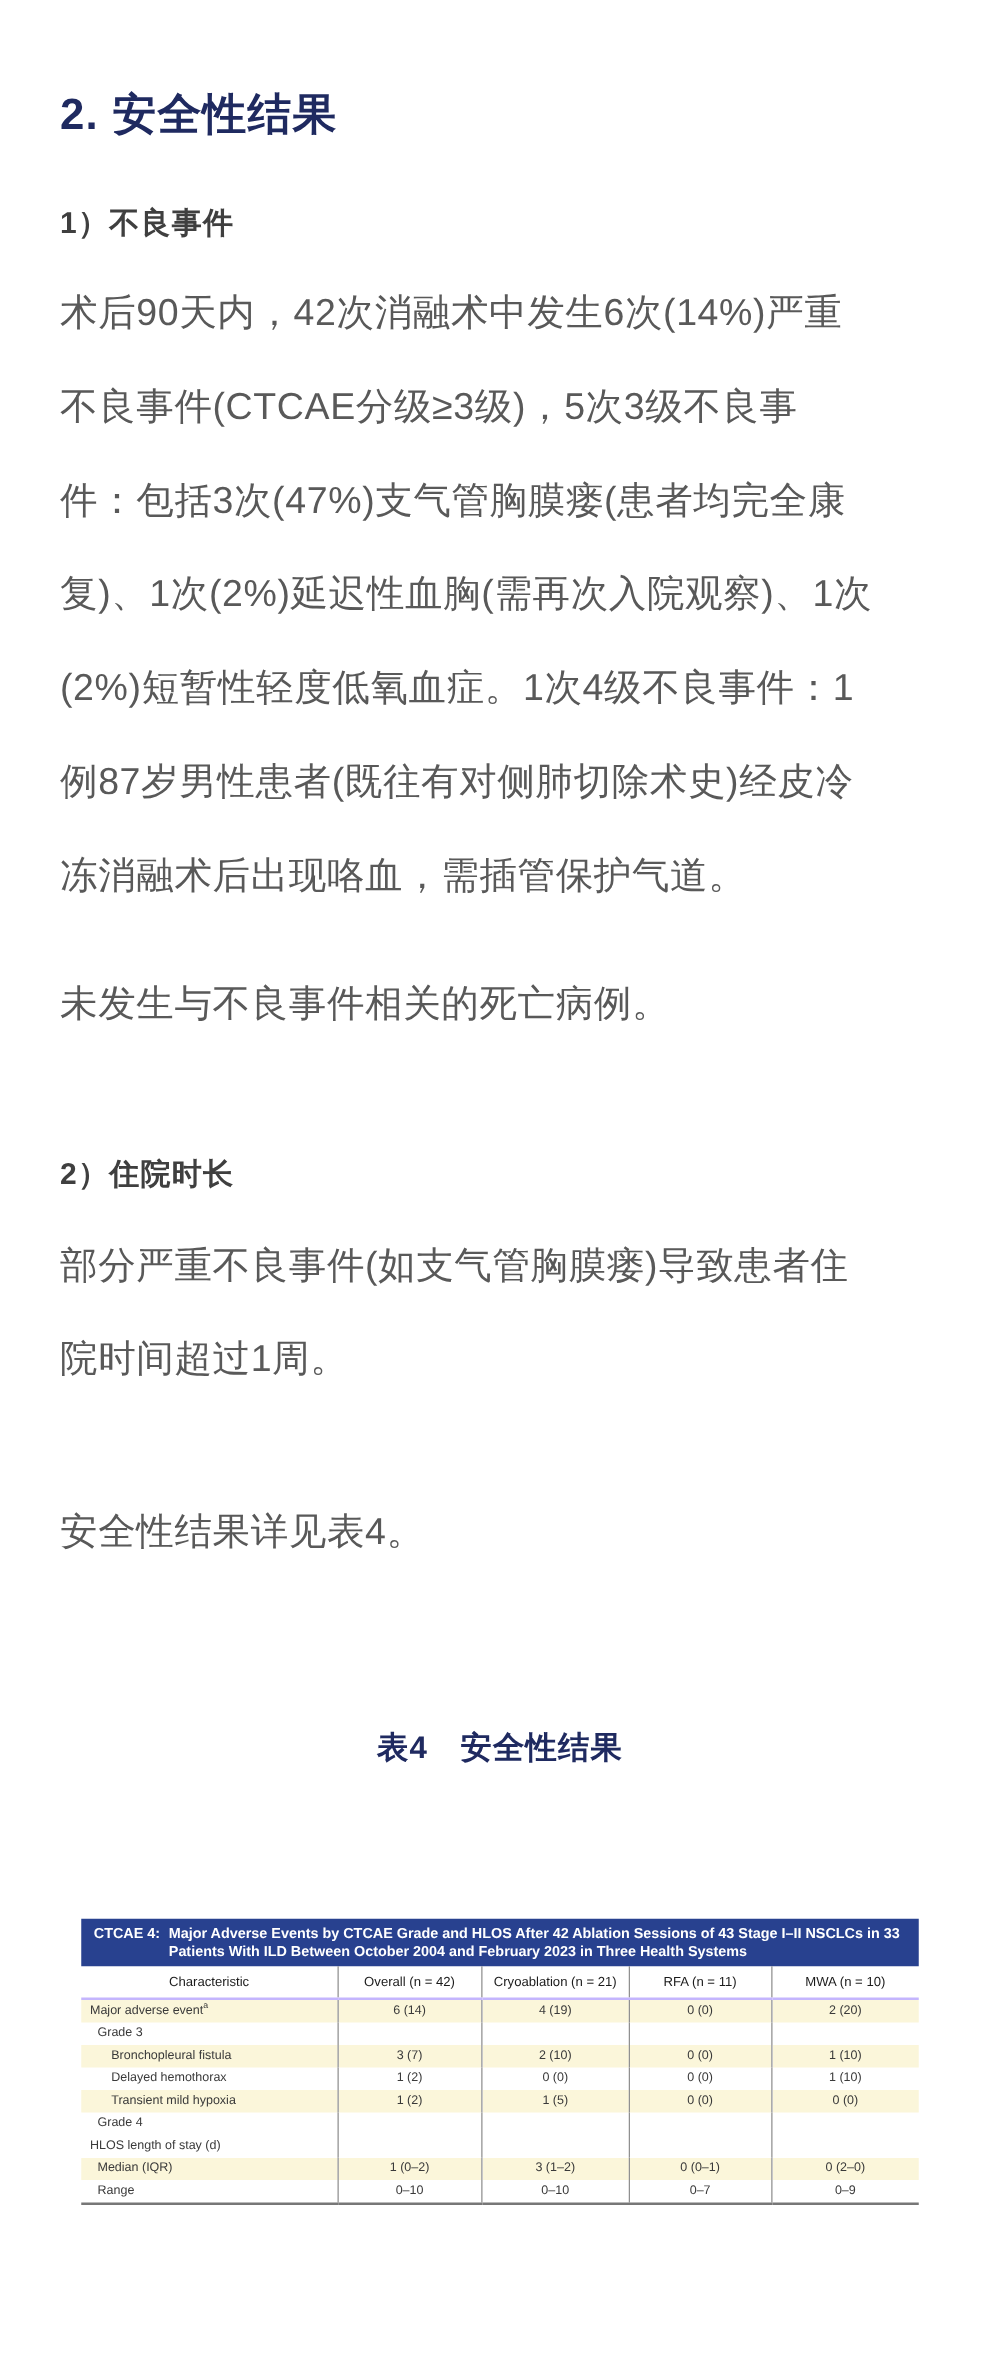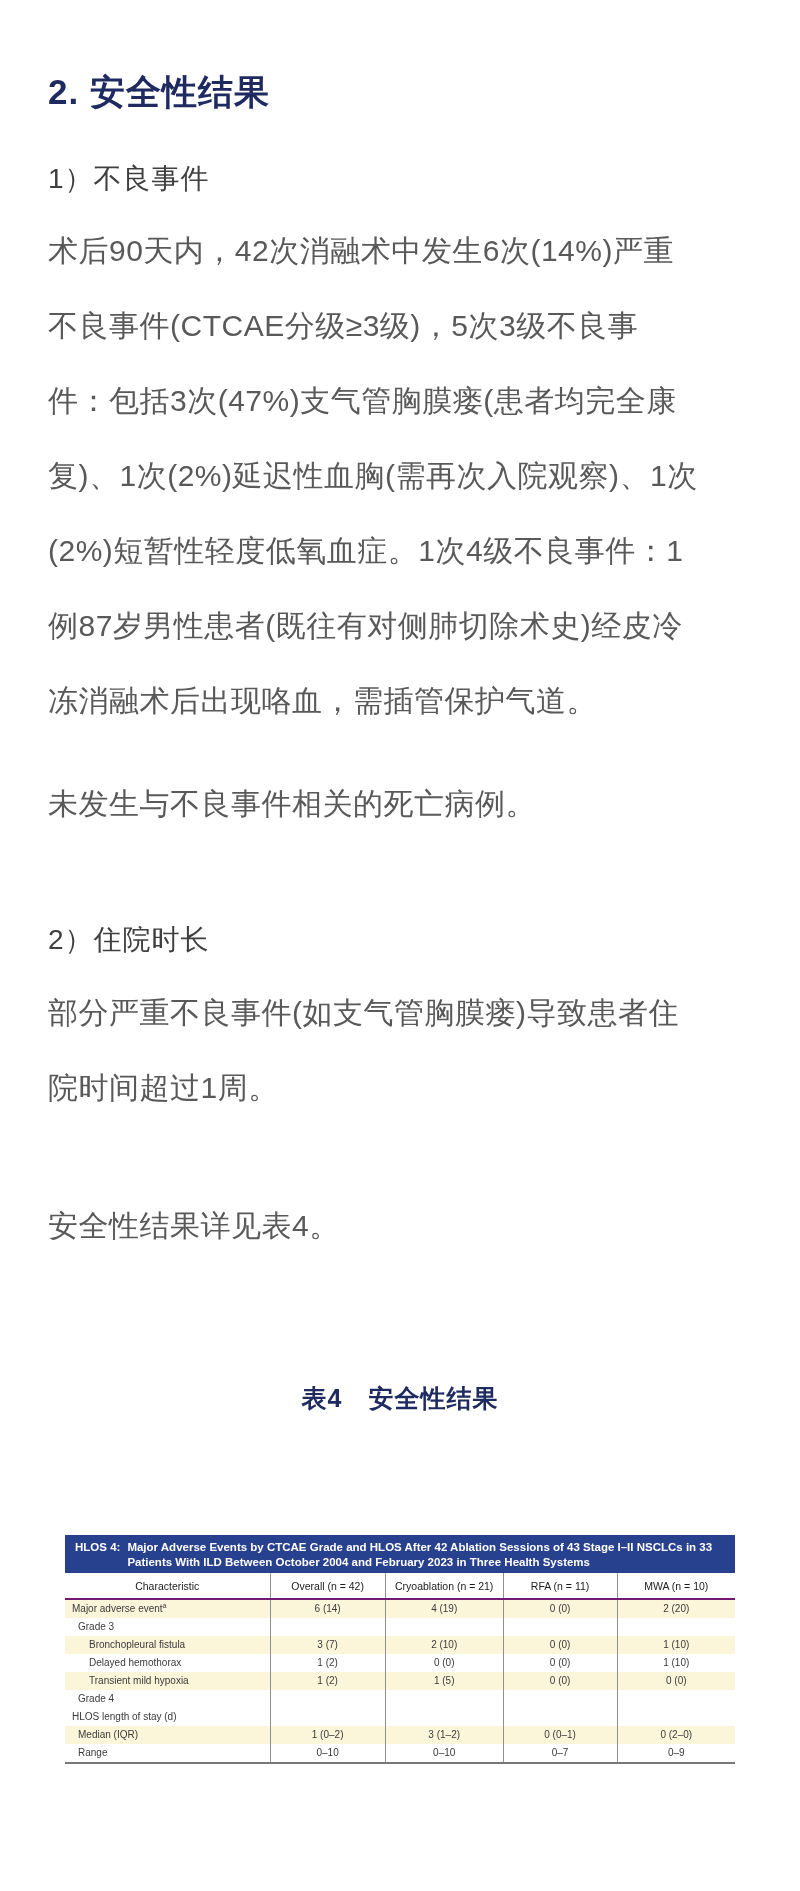--- a/index.html
+++ b/index.html
@@ -1,21 +1,21 @@
 <!DOCTYPE html>
 <html><head>
 <meta charset="utf-8">
 <style>
   html,body{margin:0;padding:0;background:#ffffff;}
   body{width:800px;font-family:"Liberation Sans","DejaVu Sans",sans-serif;}
   .doc{padding:0 48px 95px 48px;}
 
   .sec-heading{font-size:35px;line-height:44px;font-weight:700;color:#1f2a60;
     margin:70px 0 0 0;letter-spacing:1px;white-space:nowrap;}
-  .sub-heading{font-size:28px;line-height:38px;font-weight:400;color:#3f3f3f;
+  .sub-heading{font-size:24px;line-height:38px;font-weight:700;color:#3f3f3f;
     margin:46px 0 0 0;letter-spacing:1px;white-space:nowrap;}
   .sub-heading.h2b{margin-top:80px;}
 
   .para{font-size:30px;line-height:75px;color:#595959;letter-spacing:0.5px;}
   .para .line{white-space:nowrap;}
   .p1{margin-top:15px;}
   .p2{margin-top:28px;white-space:nowrap;}
   .p3{margin-top:16px;}
   .p4{margin-top:63px;white-space:nowrap;}
 
@@ -25,21 +25,21 @@
   
   .tbl{width:670px;margin:117px 0 0 17px;}
   .band{background:#28418f;color:#ffffff;display:flex;align-items:flex-start;
     padding:5px 12px 4px 10px;box-sizing:border-box;}
   .band-label{font-weight:700;font-size:11.5px;line-height:14.5px;white-space:nowrap;
     margin-right:7px;}
   .band-text{font-weight:700;font-size:11.5px;line-height:14.5px;}
 
   table{width:100%;border-collapse:collapse;table-layout:fixed;}
   th{font-size:10.5px;font-weight:400;color:#1b1b1b;height:25px;
-    border-bottom:2px solid #701a75;text-align:center;padding:0;}
+    border-bottom:2px solid #c4b5fd;text-align:center;padding:0;}
   td{font-size:10px;color:#3a3a3a;height:18px;line-height:18px;
     text-align:center;padding:0;overflow:hidden;white-space:nowrap;}
   th + th, td + td{border-left:1px solid #909090;}
   td.lbl{text-align:left;}
   td.i0{padding-left:7px;}
   td.i1{padding-left:13px;}
   td.i2{padding-left:24px;}
   tr.shade{background:#fbf6da;}
   tbody tr:last-child td{border-bottom:2px solid #777777;}
   sup{font-size:7px;vertical-align:super;line-height:0;}
@@ -71,21 +71,21 @@
     <div class="line">部分严重不良事件(如支气管胸膜瘘)导致患者住</div>
     <div class="line">院时间超过1周。</div>
   </div>
 
   <div class="para p4">安全性结果详见表4。</div>
 
   <div class="caption">表4　安全性结果</div>
 
   <section class="tbl">
     <header class="band">
-      <span class="band-label">HLOS 4:</span>
+      <span class="band-label">CTCAE 4:</span>
       <span class="band-text">Major Adverse Events by CTCAE Grade and HLOS After 42 Ablation Sessions of 43 Stage I–II NSCLCs in 33 Patients With ILD Between October 2004 and February 2023 in Three Health Systems</span>
     </header>
     <table>
       <colgroup>
         <col style="width:30.6%">
           <col style="width:17.2%">
           <col style="width:17.6%">
           <col style="width:17.0%">
           <col style="width:17.6%">
       </colgroup>

